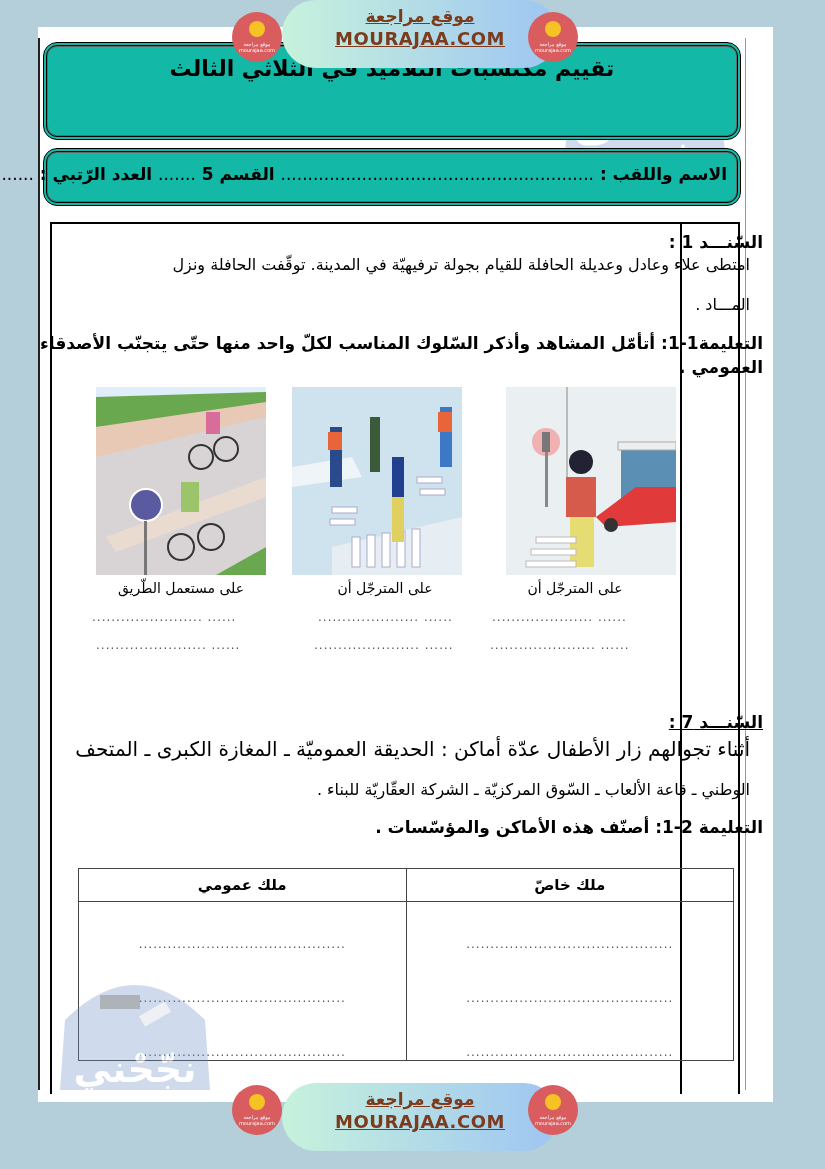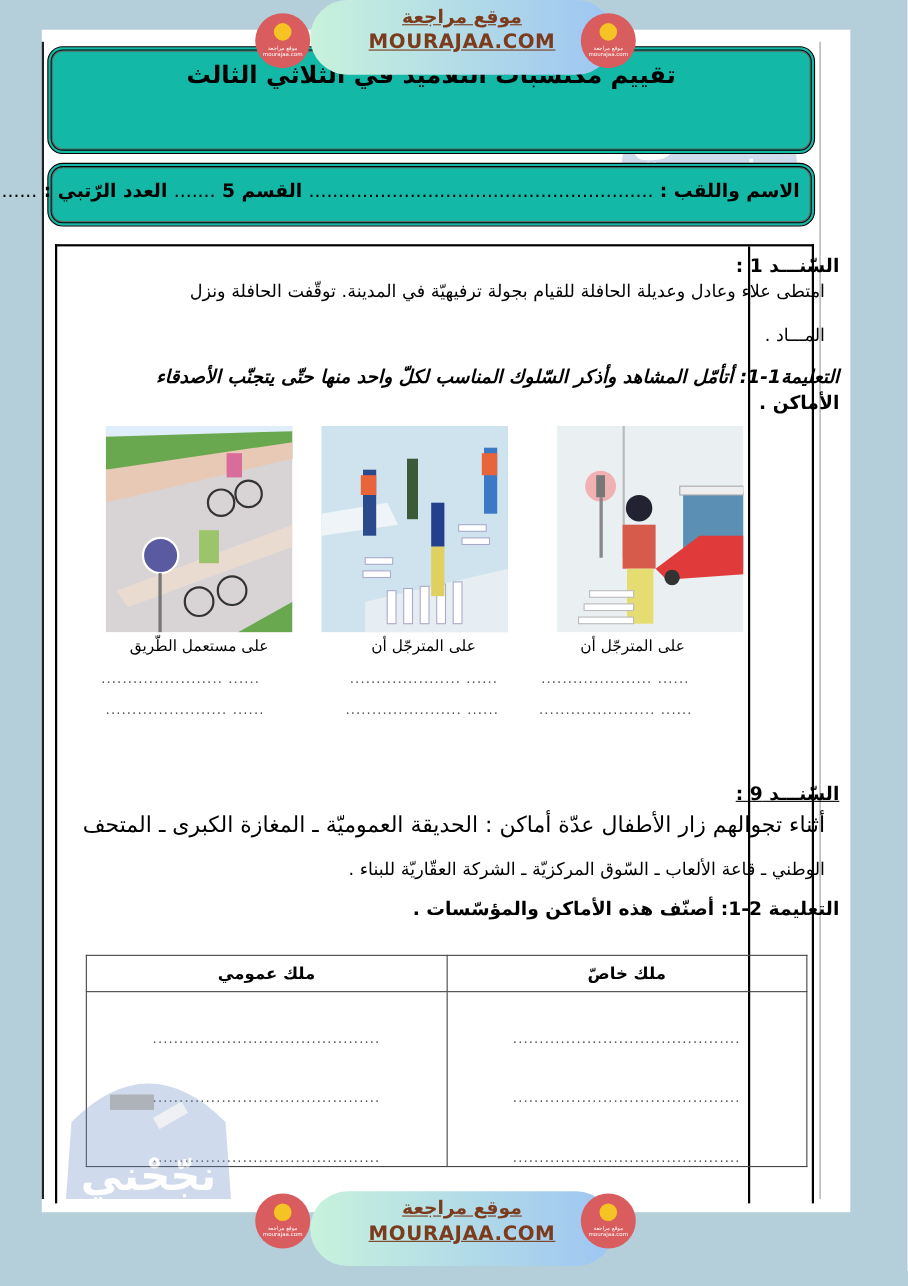--- a/index.html
+++ b/index.html
@@ -16,21 +16,21 @@
   .name-frame .row { position:absolute; right:10px; top:12px; direction:rtl; font-weight:bold; font-size:17px; white-space:nowrap; }
   .name-frame .dots { font-weight:normal; letter-spacing:1px; }
 
   .main-box { position:absolute; left:50px; top:222px; width:686px; height:870px; border:2px solid #000; border-bottom:none; }
   .main-box .col-divider { position:absolute; left:628px; top:0; width:2px; height:100%; background:#000; }
 
   .rtl { direction:rtl; text-align:right; position:absolute; }
   .head1 { right:62px; top:232px; font-weight:bold; font-size:17px; }
   .p1a { right:75px; top:255px; font-size:16px; }
   .p1b { right:75px; top:295px; font-size:16px; }
-  .inst1a { right:62px; top:333px; font-weight:bold; font-size:17px;font-style:italic; }
+  .inst1a { right:62px; top:333px; font-weight:bold; font-size:17px; }
   .inst1b { right:62px; top:357px; font-weight:bold; font-size:17px; }
 
   .scene { position:absolute; top:387px; width:170px; height:188px; overflow:hidden; }
   .scene svg { width:100%; height:100%; display:block; }
   .cap { position:absolute; top:580px; direction:rtl; font-size:14px; text-align:center; width:170px; }
   .dotline { position:absolute; font-size:12px; color:#555; letter-spacing:1px; white-space:nowrap; }
 
   .head2 { right:62px; top:712px; font-weight:bold; font-size:17px; text-decoration:underline; }
   .p2a { right:75px; top:737px; font-size:20px; }
   .p2b { right:75px; top:780px; font-size:16px; }
@@ -83,21 +83,21 @@
 </div>
 
 <div class="main-box">
   <div class="col-divider"></div>
 </div>
 
 <div class="rtl head1">السّنـــد 1 :</div>
 <div class="rtl p1a">امتطى علاء وعادل وعديلة الحافلة للقيام بجولة ترفيهيّة في المدينة. توقّفت الحافلة ونزل</div>
 <div class="rtl p1b">المـــاد .</div>
 <div class="rtl inst1a">التعليمة1-1: أتأمّل المشاهد وأذكر السّلوك المناسب لكلّ واحد منها حتّى يتجنّب الأصدقاء</div>
-<div class="rtl inst1b">الأماكن .</div>
+<div class="rtl inst1b">العمومي .</div>
 
 <div class="scene" style="left:96px;">
   <svg viewBox="0 0 170 188" preserveAspectRatio="none">
     <rect width="170" height="188" fill="#d8d4d6"></rect>
     <rect width="170" height="30" fill="#dfeefa"></rect>
     <path d="M0 10 L170 5 L170 30 L0 40 Z" fill="#6aa84f"></path>
     <path d="M0 40 L170 15 L170 30 L0 70 Z" fill="#e8c9b5"></path>
     <path d="M10 150 L170 90 L170 110 L20 165 Z" fill="#eadbd0"></path>
     <path d="M120 188 L170 160 L170 188 Z" fill="#6aa84f"></path>
     <circle cx="50" cy="118" r="16" fill="#5a5aa0" stroke="#fff" stroke-width="2"></circle>
@@ -163,21 +163,21 @@
 <div class="cap" style="left:300px;">على المترجّل أن</div>
 <div class="cap" style="left:490px;">على المترجّل أن</div>
 
 <div class="dotline" style="left:92px; top:610px;">....................... ......</div>
 <div class="dotline" style="left:96px; top:638px;">....................... ......</div>
 <div class="dotline" style="left:318px; top:610px;">..................... ......</div>
 <div class="dotline" style="left:314px; top:638px;">...................... ......</div>
 <div class="dotline" style="left:492px; top:610px;">..................... ......</div>
 <div class="dotline" style="left:490px; top:638px;">...................... ......</div>
 
-<div class="rtl head2">السّنـــد 9 :</div>
+<div class="rtl head2">السّنـــد 7 :</div>
 <div class="rtl p2a">أثناء تجوالهم زار الأطفال عدّة أماكن : الحديقة العموميّة ـ المغازة الكبرى ـ المتحف</div>
 <div class="rtl p2b">الوطني ـ قاعة الألعاب ـ السّوق المركزيّة ـ الشركة العقّاريّة للبناء .</div>
 <div class="rtl inst2">التعليمة 2-1:  أصنّف هذه الأماكن والمؤسّسات .</div>
 
 <table class="cls">
   <tbody>
       <tr>
     <th>ملك عمومي</th>
     <th>ملك خاصّ</th>
   </tr>

